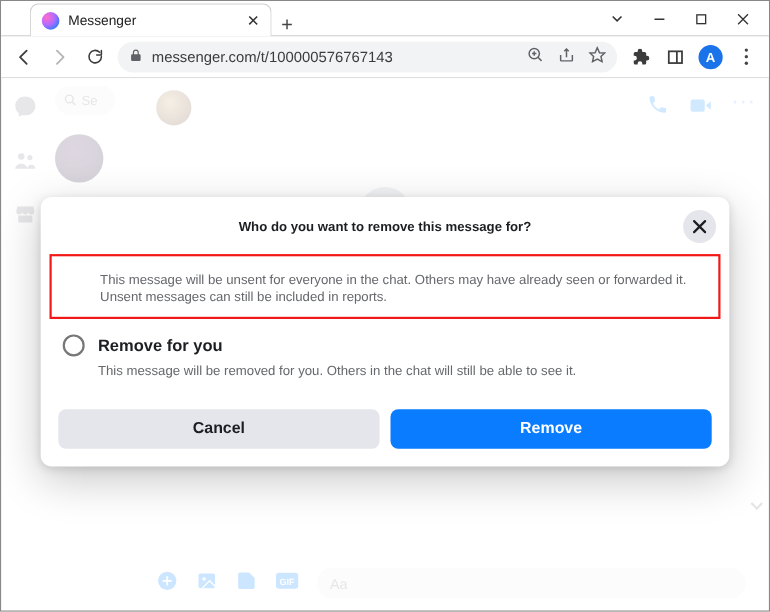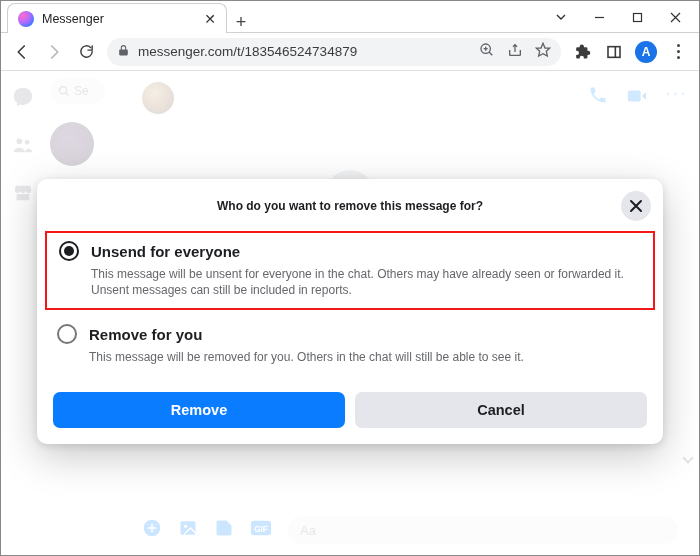--- a/index.html
+++ b/index.html
@@ -9,20 +9,21 @@
     background: #fff;
     border: 1px solid #888;
     position: relative;
   }
   
   .win-titlebar {
     height: 32px; background: #fff;
     display: flex; align-items: flex-start;
     border-bottom: 1px solid #d0d0d0;
     position: relative;
+    padding-left: 20px;
   }
   .tab-strip { flex: 1; display: flex; align-items: flex-end; height: 32px; padding-left: 6px;}
   .browser-tab {
     display: flex; align-items: center; gap: 8px;
     background: #fff; height: 30px;
     padding: 0 10px 0 10px;
     border-top-left-radius: 8px; border-top-right-radius: 8px;
     border: 1px solid #cfcfcf; border-bottom: none;
     min-width: 220px;
     font-size: 12.5px; color: #222;
@@ -173,21 +174,21 @@
     </div>
   <div class="tb-icon">
       <svg width="17" height="17" viewBox="0 0 24 24" fill="none">
         <path d="M20 12a8 8 0 1 1-2.34-5.66M20 4v6h-6" stroke="currentColor" stroke-width="2" stroke-linecap="round" stroke-linejoin="round"></path>
       </svg>
     </div>
   <div class="omnibox">
     <span class="lock"><svg width="13" height="13" viewBox="0 0 24 24" fill="currentColor">
           <path d="M12 2a5 5 0 0 0-5 5v3H6a2 2 0 0 0-2 2v7a2 2 0 0 0 2 2h12a2 2 0 0 0 2-2v-7a2 2 0 0 0-2-2h-1V7a5 5 0 0 0-5-5zm-3 5a3 3 0 1 1 6 0v3H9V7z"></path>
         </svg></span>
-    <span>messenger.com/t/183546524734879</span>
+    <span>messenger.com/t/100000576767143</span>
     <div class="omni-right">
       <span><svg width="16" height="16" viewBox="0 0 24 24" fill="none" stroke="currentColor" stroke-width="2">
             <circle cx="10" cy="10" r="7"></circle>
             <line x1="15" y1="15" x2="20" y2="20"></line>
             <line x1="7" y1="10" x2="13" y2="10"></line>
             <line x1="10" y1="7" x2="10" y2="13"></line>
           </svg></span>
       <span><svg width="16" height="16" viewBox="0 0 24 24" fill="none" stroke="currentColor" stroke-width="2">
             <path d="M4 12v7a1 1 0 0 0 1 1h14a1 1 0 0 0 1-1v-7"></path>
             <path d="M15 7l-3-3-3 3"></path>
@@ -287,34 +288,28 @@
 
 <div class="modal">
   <div class="modal-close">
     <svg width="14" height="14" viewBox="0 0 14 14">
         <path d="M2 2l10 10M12 2L2 12" stroke="#1c1e21" stroke-width="2" stroke-linecap="round"></path>
       </svg>
   </div>
   <div class="modal-title">Who do you want to remove this message for?</div>
 
   <div class="option-block highlight">
-    <div class="option-row">
-      <div class="radio">
-          <div class="dot"></div>
-        </div>
-      <div class="opt-label">Unsend for everyone</div>
-    </div>
     <div class="opt-desc">This message will be unsent for everyone in the chat. Others may have already seen or forwarded it. Unsent messages can still be included in reports.</div>
   </div>
 
   <div class="option-block">
     <div class="option-row">
       <div class="radio off"></div>
       <div class="opt-label">Remove for you</div>
     </div>
     <div class="opt-desc">This message will be removed for you. Others in the chat will still be able to see it.</div>
   </div>
 
   <div class="modal-buttons">
+    <button class="btn btn-cancel">Cancel</button>
     <button class="btn btn-primary">Remove</button>
-    <button class="btn btn-cancel">Cancel</button>
   </div>
 </div>
 
 </body></html>

